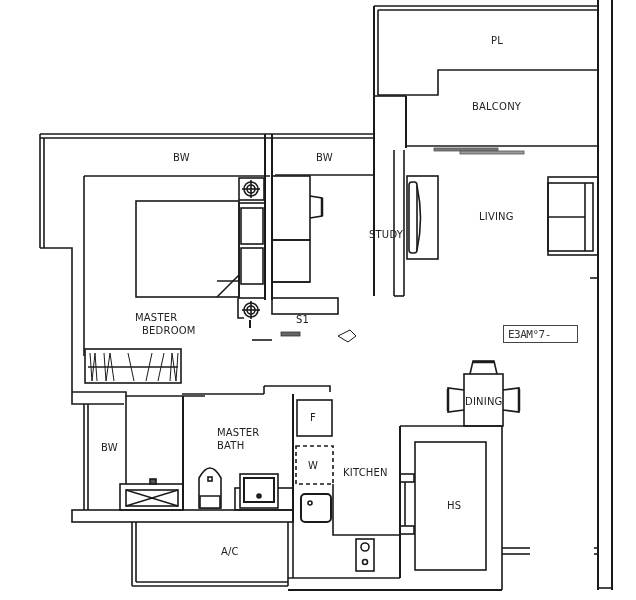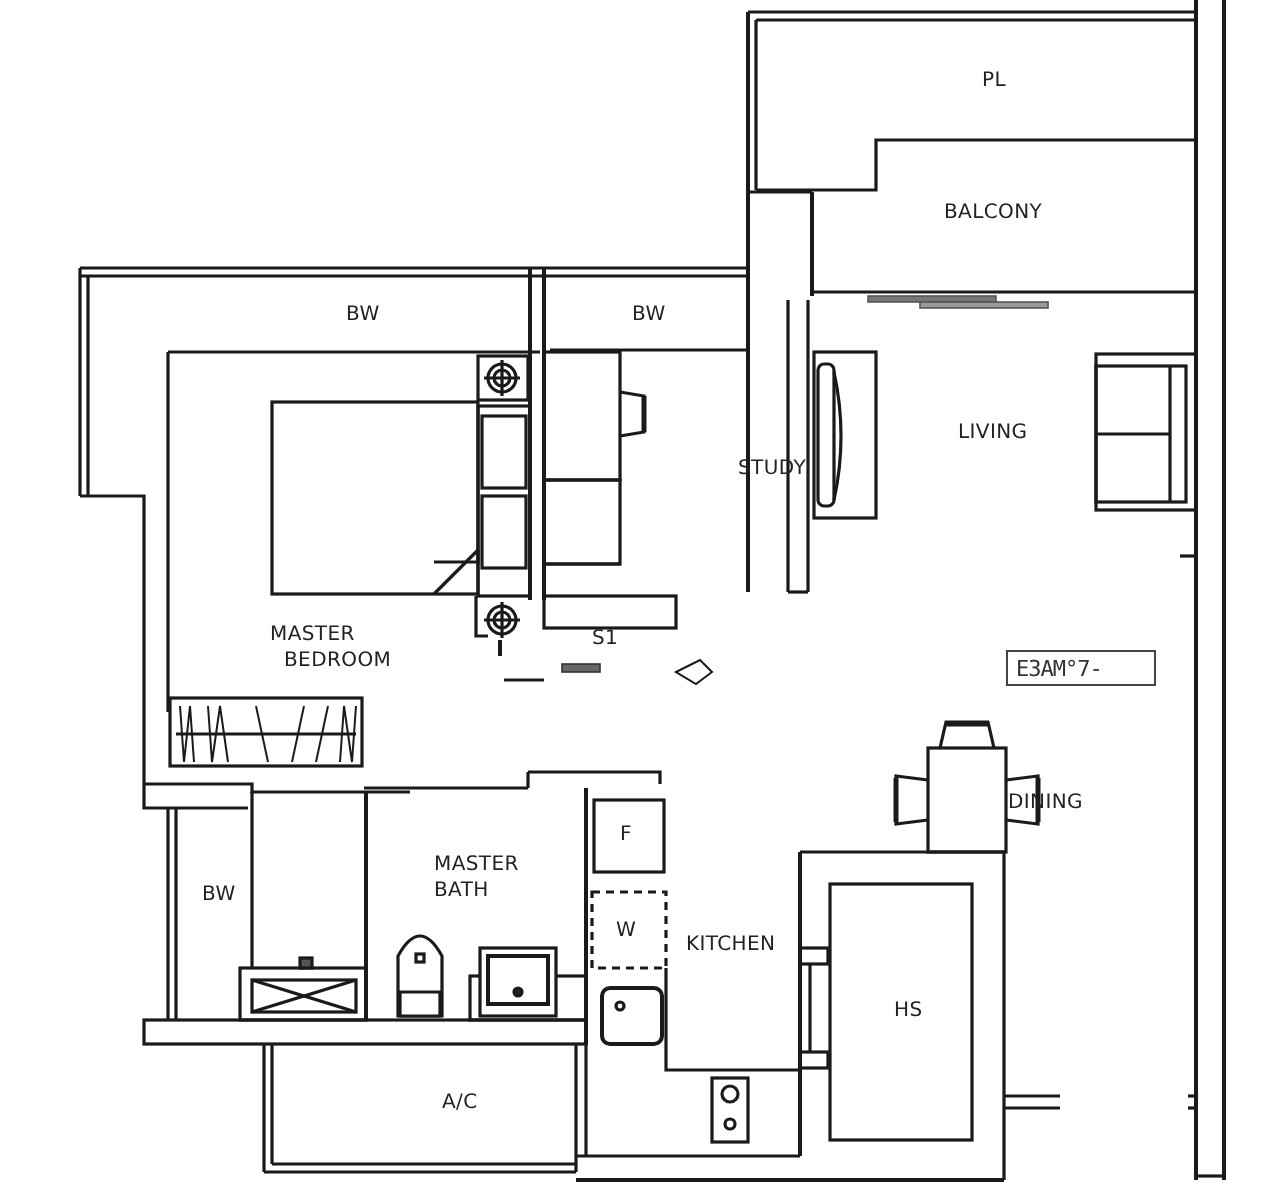--- a/index.html
+++ b/index.html
@@ -195,21 +195,21 @@
 
 <div class="lbl" style="left:491px;top:34px;">PL</div>
 <div class="lbl" style="left:472px;top:100px;">BALCONY</div>
 <div class="lbl" style="left:173px;top:151px;">BW</div>
 <div class="lbl" style="left:316px;top:151px;">BW</div>
 <div class="lbl" style="left:337px;top:228px;margin-left:32px;">STUDY</div>
 <div class="lbl" style="left:479px;top:210px;">LIVING</div>
 <div class="lbl" style="left:296px;top:301px;margin-top:12px;">S1</div>
 <div class="lbl" style="left:135px;top:311px;">MASTER</div>
 <div class="lbl" style="left:142px;top:324px;">BEDROOM</div>
-<div class="lbl" style="left:465px;top:395px;padding-left:39px;">DINING</div>
+<div class="lbl" style="left:465px;top:395px;">DINING</div>
 <div class="lbl" style="left:101px;top:441px;">BW</div>
 <div class="lbl" style="left:217px;top:426px;">MASTER</div>
 <div class="lbl" style="left:217px;top:439px;">BATH</div>
 <div class="lbl" style="left:310px;top:411px;">F</div>
 <div class="lbl" style="left:308px;top:459px;">W</div>
 <div class="lbl" style="left:343px;top:466px;">KITCHEN</div>
 <div class="lbl" style="left:447px;top:499px;">HS</div>
 <div class="lbl" style="left:221px;top:545px;">A/C</div>
 
 <div class="wm">E3AM°7-</div>

